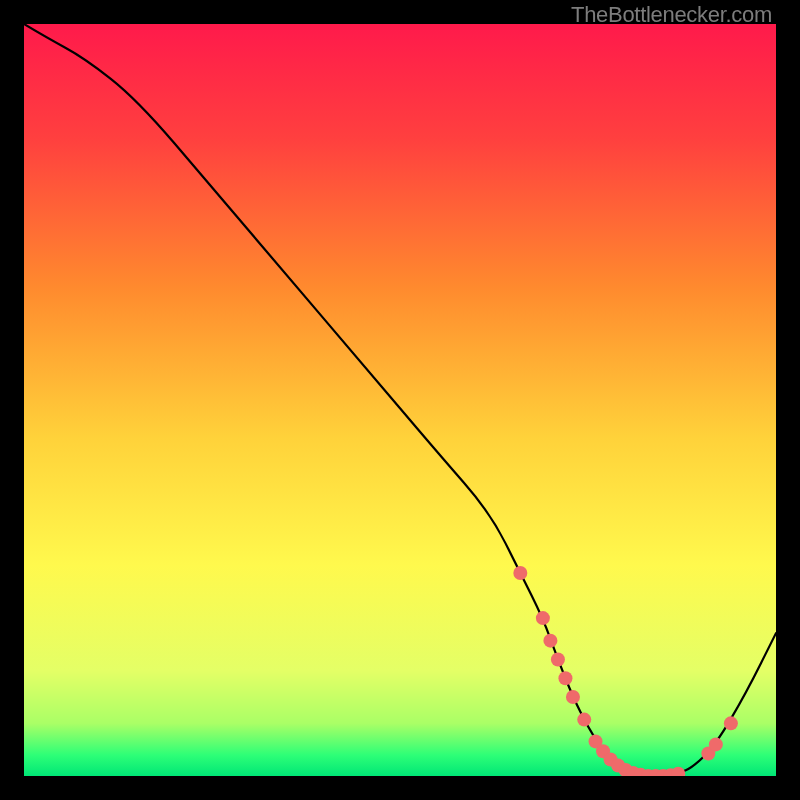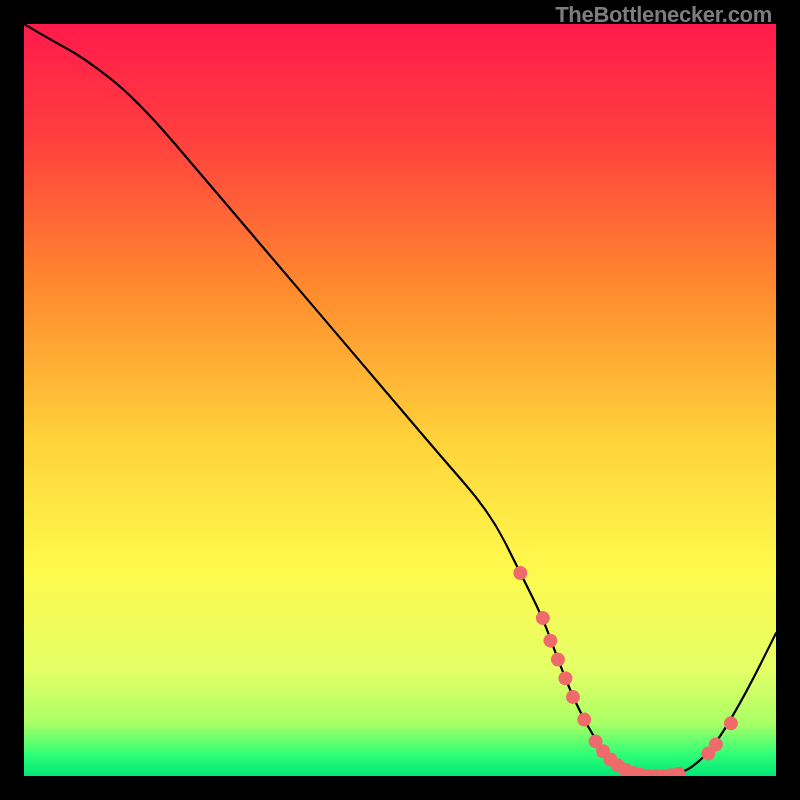--- a/index.html
+++ b/index.html
@@ -18,21 +18,21 @@
     width: 752px;
     height: 752px;
     background: #000;
   }
   .attribution {
     position: absolute;
     top: 2px;
     right: 28px;
     color: #7d7d7d;
     font-size: 22px;
-    font-weight: 700;
+    font-weight: 400;
     letter-spacing: -0.3px;
   }
   svg { display: block; }
 </style>
 </head>
 <body>
 
 <div class="attribution">TheBottlenecker.com</div>
 
 <div class="frame">

